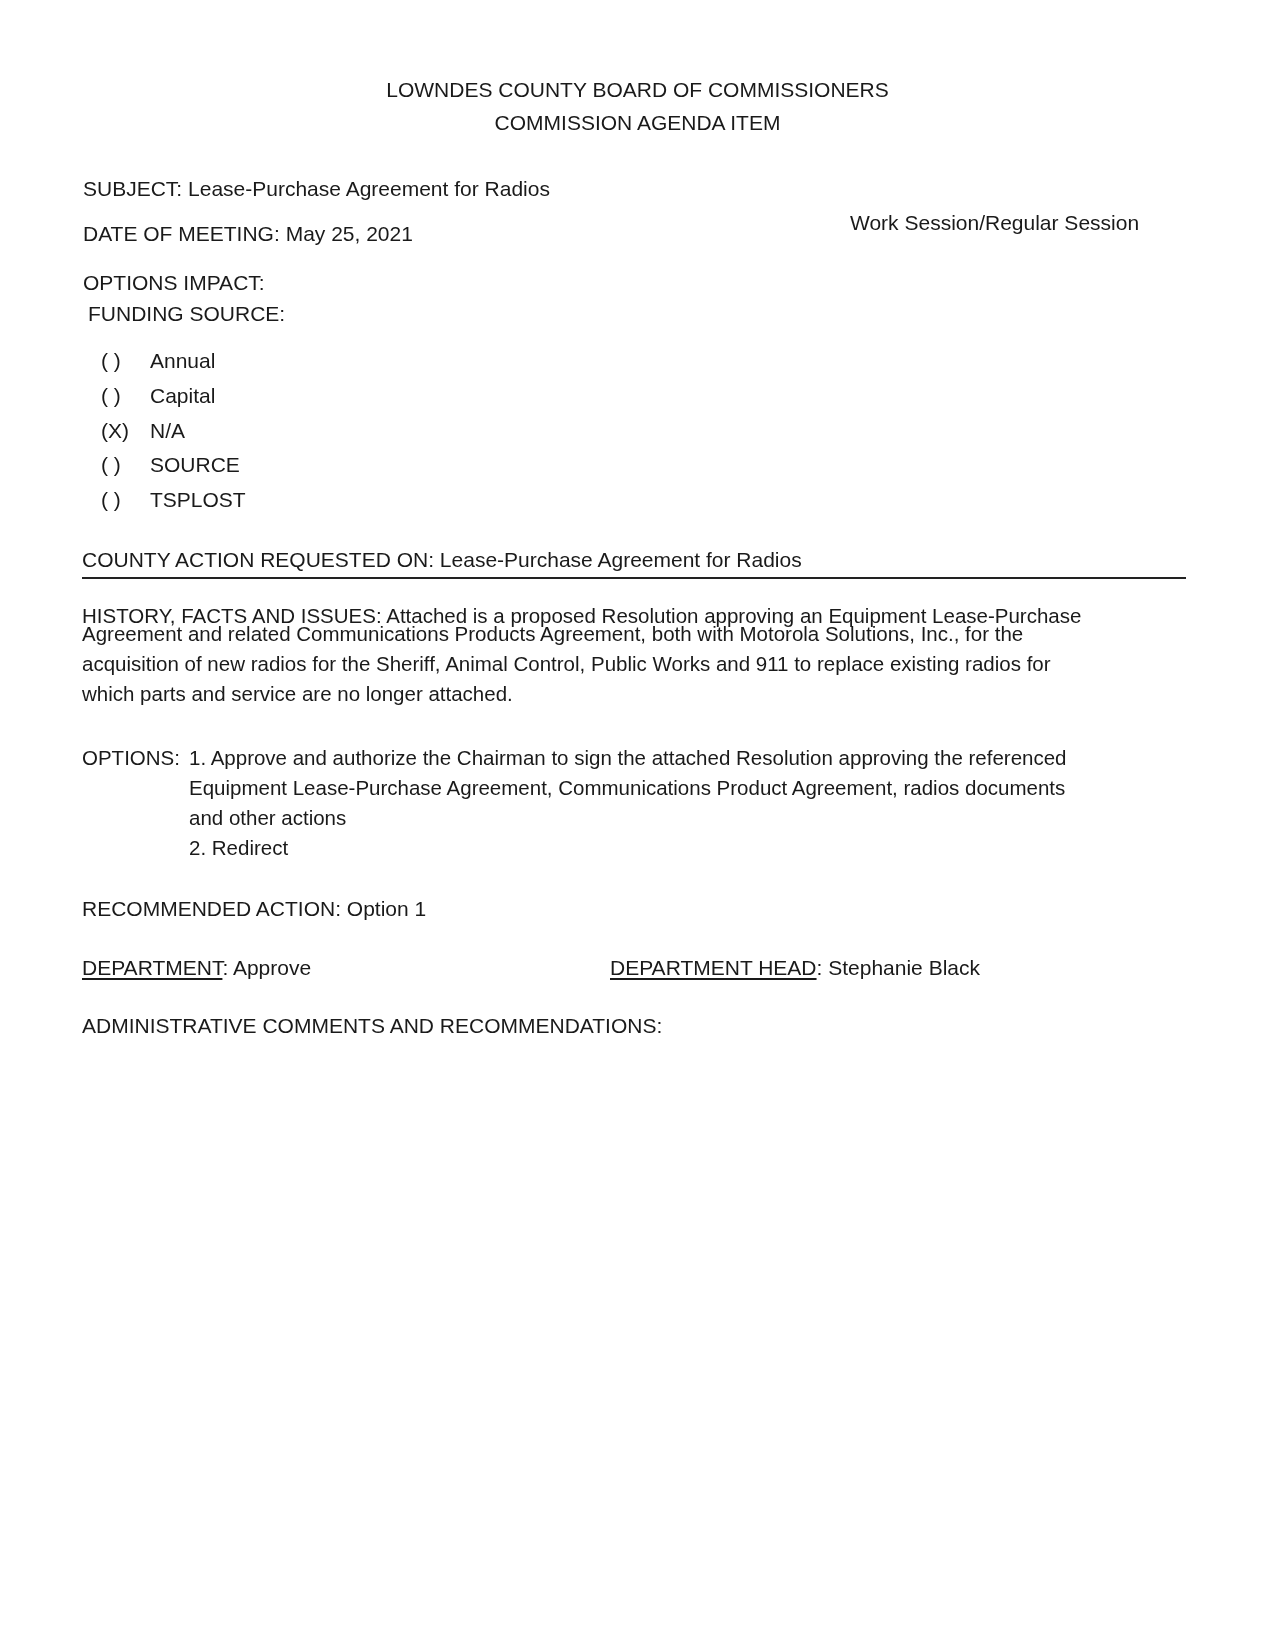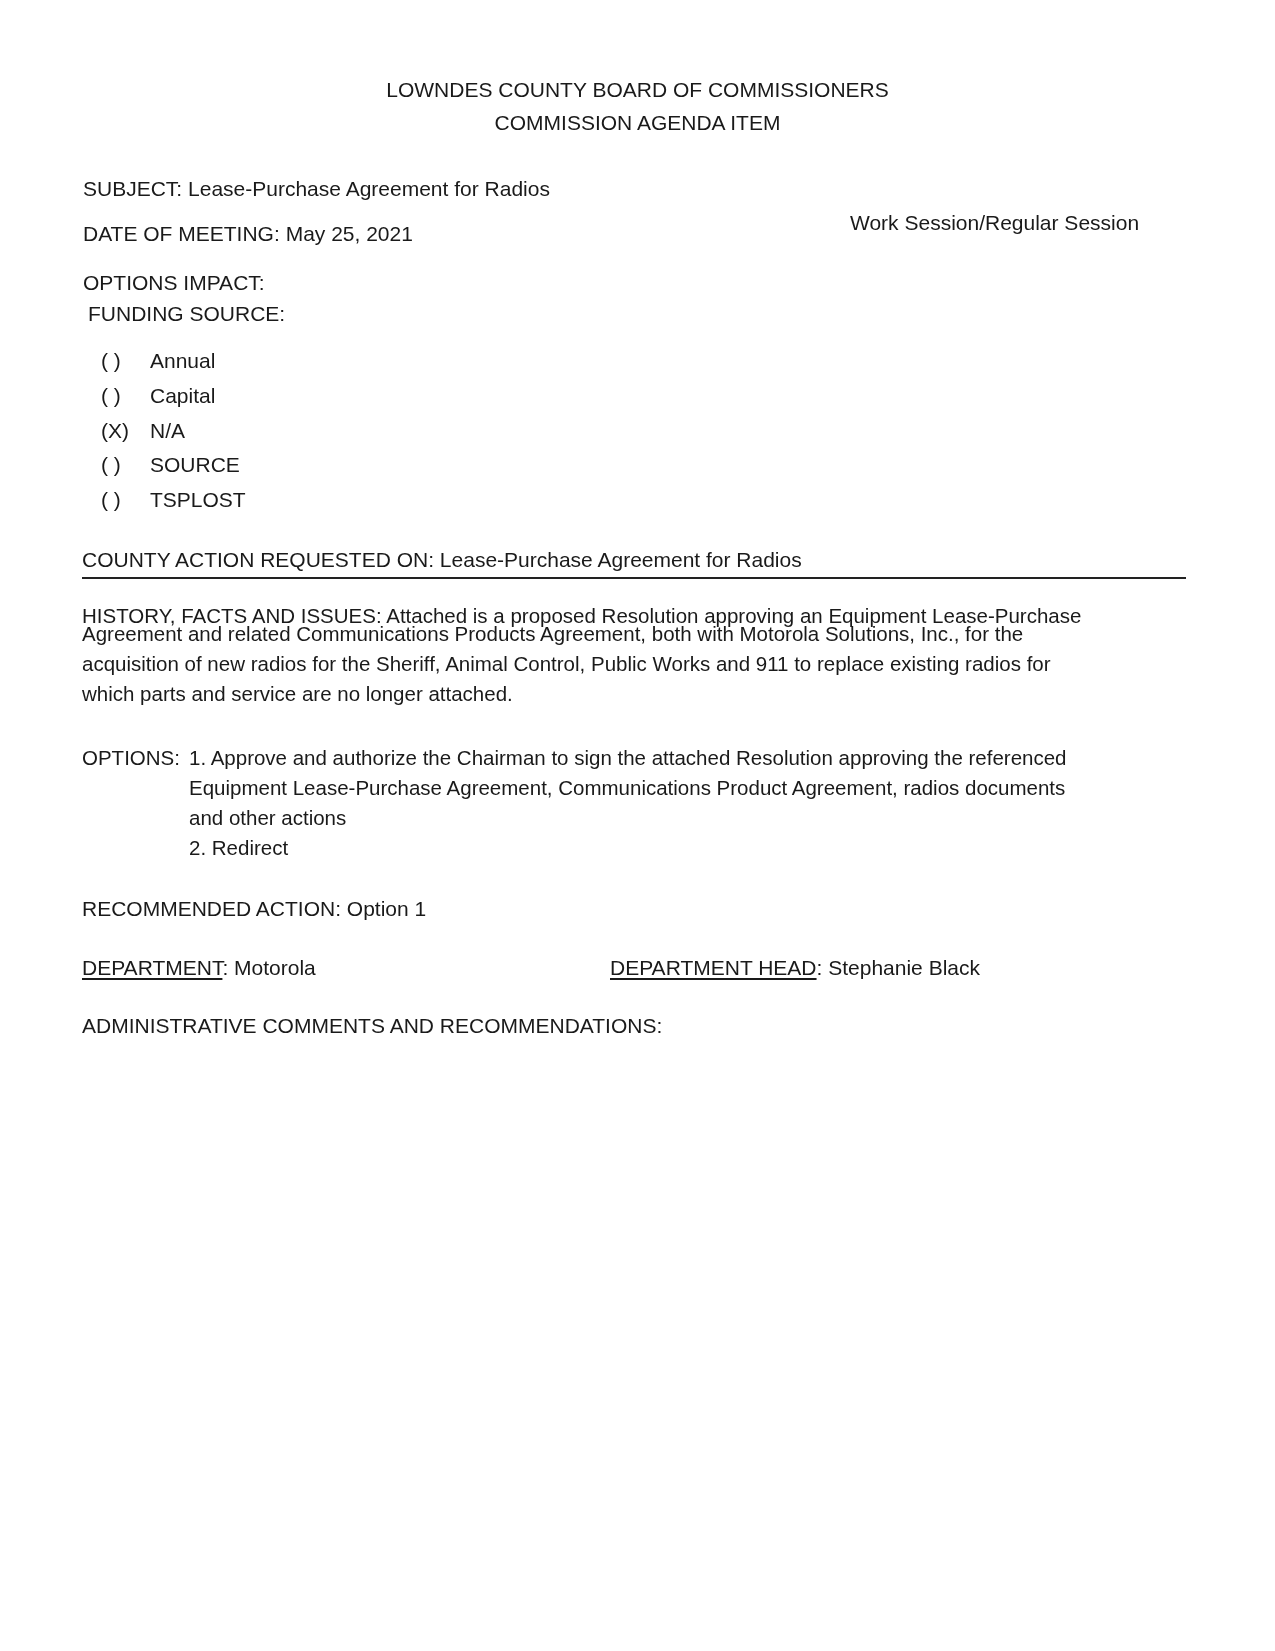--- a/index.html
+++ b/index.html
@@ -78,21 +78,21 @@
     <div class="opt-row" style="left:189px; top:803px;">and other actions</div>
     <div class="opt-row" style="left:189px; top:833px;">2. Redirect</div>
   </div>
 
   <div class="t" style="left:82px; top:898px;">
     <span>RECOMMENDED ACTION:</span>
     <span>Option 1</span>
   </div>
 
   <div class="t" style="left:82px; top:957px;">
-    <span class="u">DEPARTMENT</span><span>: </span><span>Motorola</span>
+    <span class="u">DEPARTMENT</span><span>: </span><span>Approve</span>
   </div>
 
   <div class="t" style="left:610px; top:957px;">
     <span class="u">DEPARTMENT HEAD</span><span>: </span><span>Stephanie Black</span>
   </div>
 
   <div class="t" style="left:82px; top:1015px;">ADMINISTRATIVE COMMENTS AND RECOMMENDATIONS:</div>
 
 </div>
 

